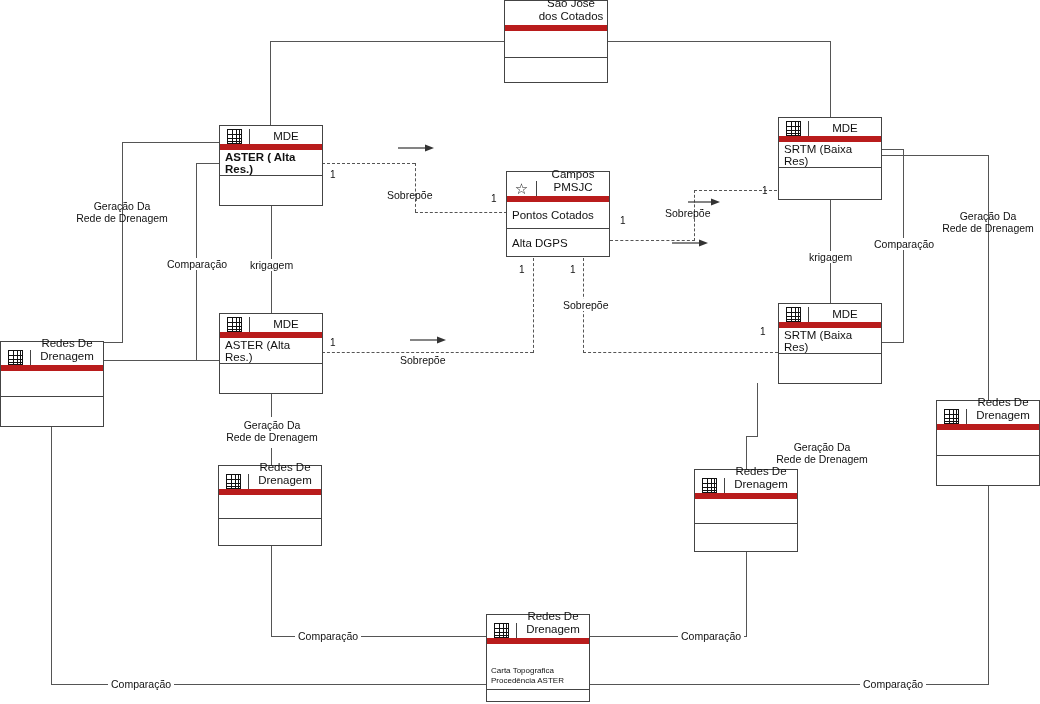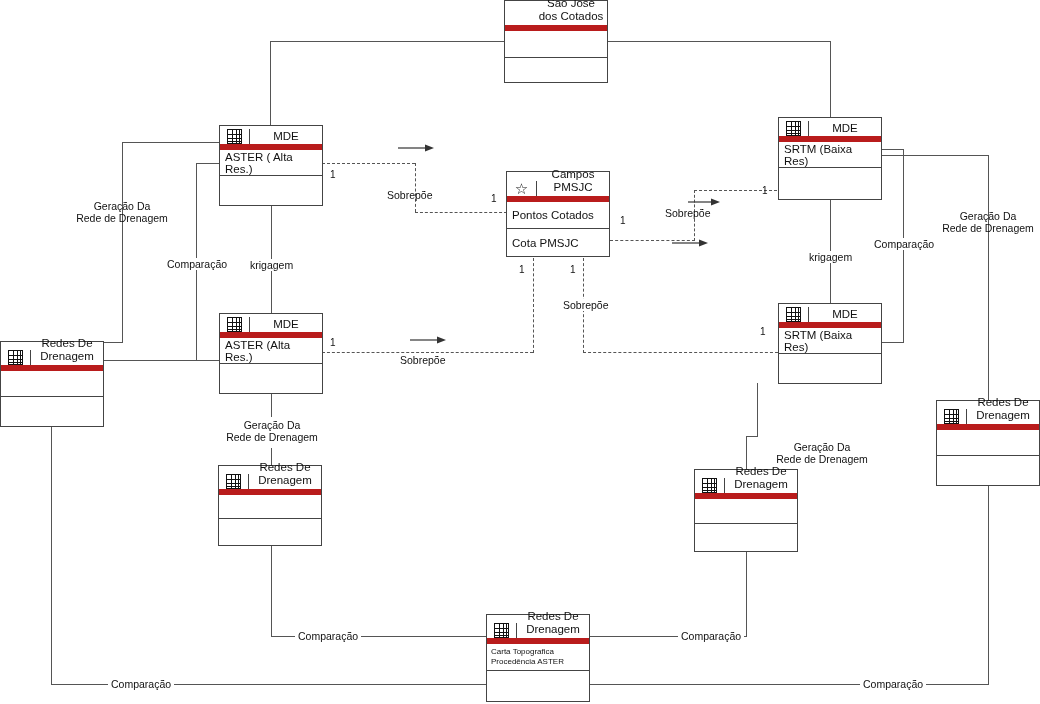--- a/index.html
+++ b/index.html
@@ -140,21 +140,21 @@
           <i class="v" style="left:4px;"></i>
             <i class="v" style="left:7.5px;"></i>
             <i class="v" style="left:11px;"></i>
           <i class="h" style="top:4px;"></i>
             <i class="h" style="top:7.5px;"></i>
             <i class="h" style="top:11px;"></i>
         </span>
       </div>
       <div class="ttl">MDE</div>
     </div>
-    <div class="row" style="height:26px;">ASTER ( Alta Res.)</div>
+    <div class="row" style="height:26px;font-weight:bold;">ASTER ( Alta Res.)</div>
     <div class="row last" style="height:29px;"></div>
   </div>
 
   <div class="node" style="left:219px;top:313px;width:104px;height:81px;">
     <div class="hdr" style="height:24px;">
       <div class="icoCell">
         <span class="gicon">
           <i class="v" style="left:4px;"></i>
             <i class="v" style="left:7.5px;"></i>
             <i class="v" style="left:11px;"></i>
@@ -208,21 +208,21 @@
   <div class="node" style="left:506px;top:171px;width:104px;height:86px;">
     <div class="hdr" style="height:30px;">
       <div class="icoCell">
         <span class="sicon">☆</span>
       </div>
       <div class="ttl two">
         <span><span>Campos</span><br><span>PMSJC</span></span>
       </div>
     </div>
     <div class="row" style="height:27px;">Pontos Cotados</div>
-    <div class="row last" style="height:28px;">Cota PMSJC</div>
+    <div class="row last" style="height:28px;">Alta DGPS</div>
   </div>
 
   <div class="node" style="left:0px;top:341px;width:104px;height:86px;">
     <div class="hdr" style="height:29px;">
       <div class="icoCell">
         <span class="gicon">
           <i class="v" style="left:4px;"></i>
             <i class="v" style="left:7.5px;"></i>
             <i class="v" style="left:11px;"></i>
           <i class="h" style="top:4px;"></i>
@@ -307,21 +307,21 @@
             <i class="v" style="left:11px;"></i>
           <i class="h" style="top:4px;"></i>
             <i class="h" style="top:7.5px;"></i>
             <i class="h" style="top:11px;"></i>
         </span>
       </div>
       <div class="ttl two">
         <span><span>Redes De</span><br><span>Drenagem</span></span>
       </div>
     </div>
-    <div class="row small" style="height:27px;">
+    <div class="row small" style="height:27px;margin-top:19px;">
       <span>Carta Topografica</span><br>
       <span>Procedência ASTER</span>
     </div>
     <div class="row last" style="height:30px;"></div>
   </div>
 
   <div class="lbl c2" style="left:62px;top:200px;width:120px;">
     <span>Geração Da</span><br>
     <span>Rede de Drenagem</span>
   </div>

